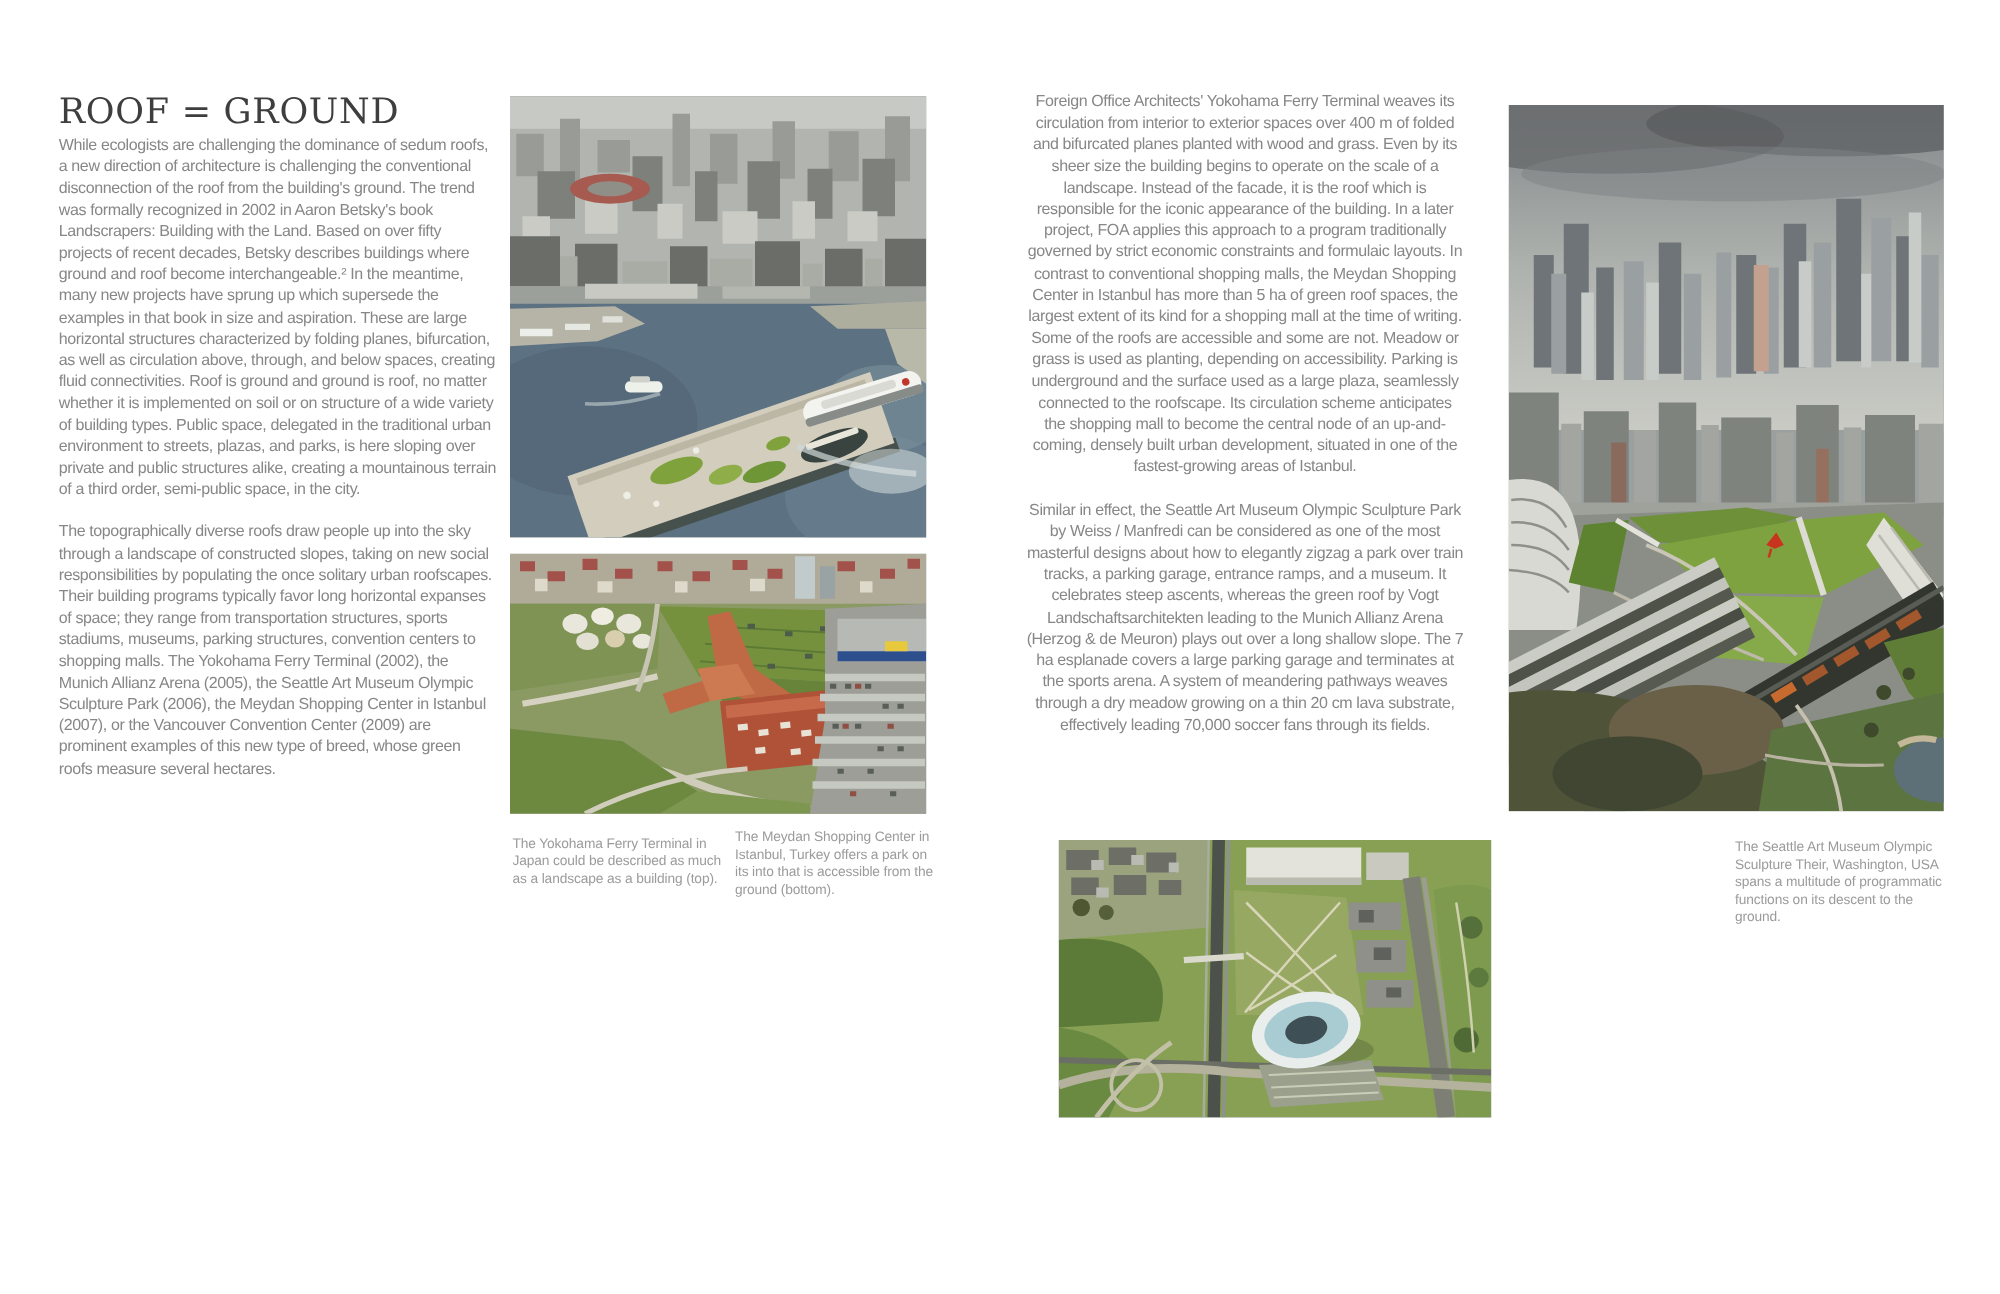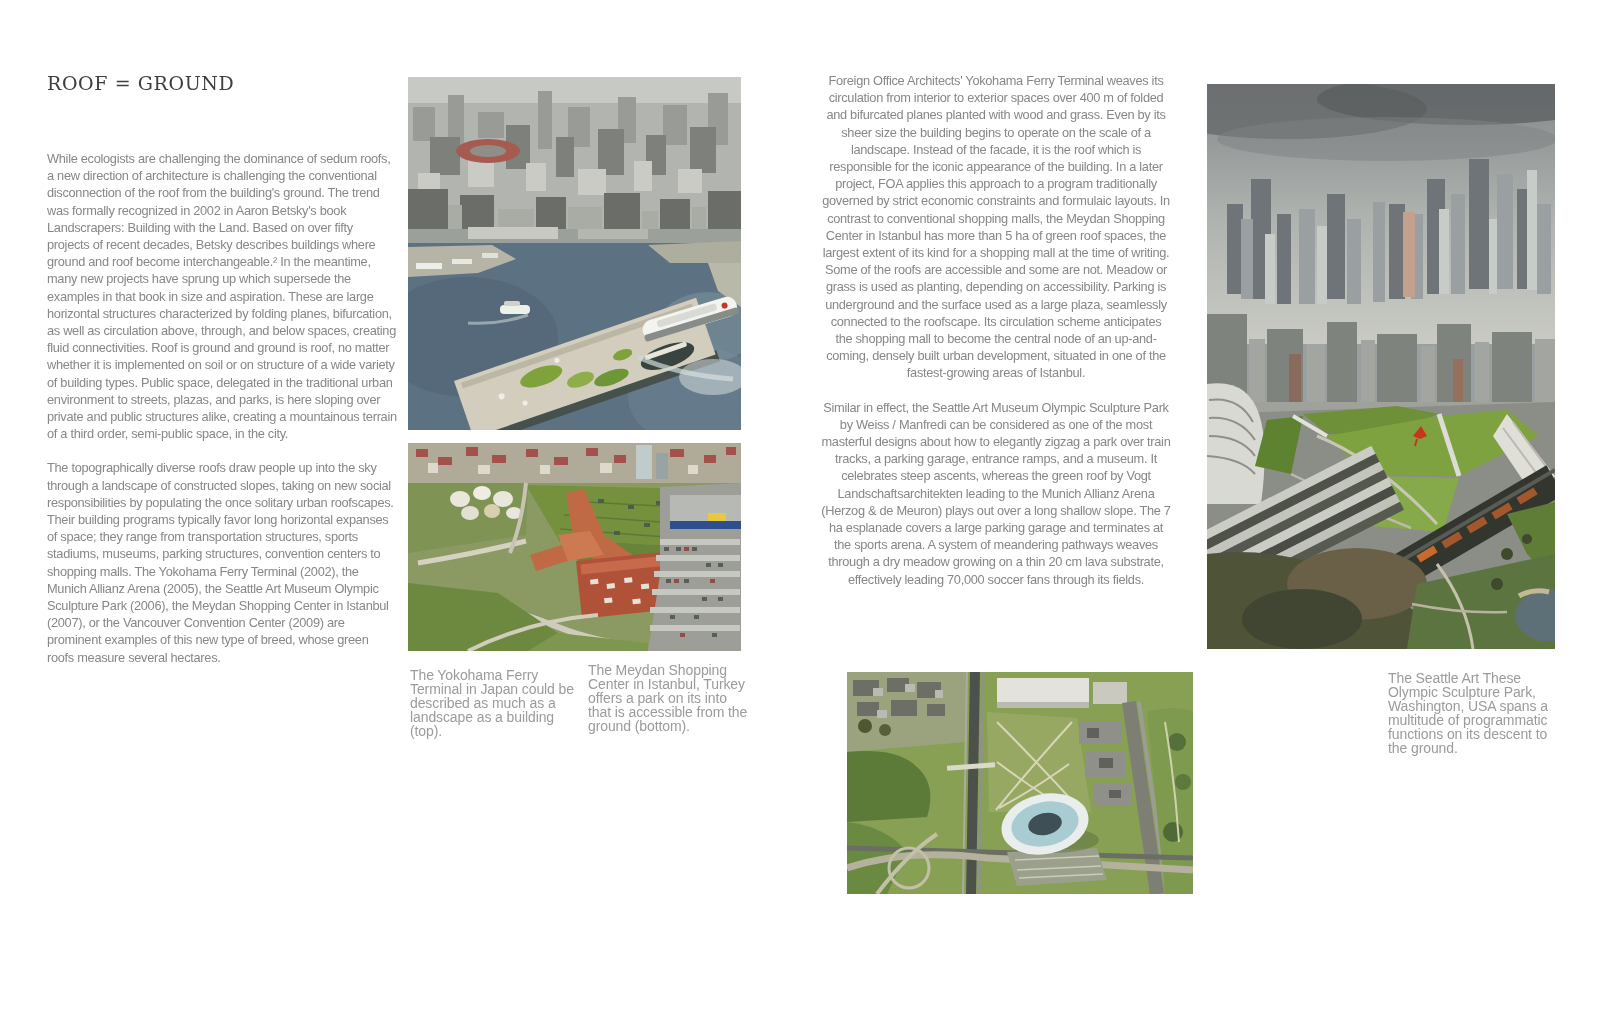--- a/index.html
+++ b/index.html
@@ -1,32 +1,32 @@
 <!DOCTYPE html>
 <html><head>
 <meta charset="utf-8">
 <style>
   html,body{margin:0;padding:0;background:#ffffff;}
   .spread{position:relative;width:1600px;height:1035px;background:#ffffff;overflow:hidden;
           font-family:"Liberation Sans",sans-serif;}
   .title{position:absolute;left:47px;top:72px;margin:0;
          font-family:"DejaVu Serif","Liberation Serif",serif;font-weight:normal;
-         font-size:19px;letter-spacing:0.6px;color:#3e3e3e;}
+         font-size:28px;letter-spacing:0.6px;color:#3e3e3e;}
   .col{position:absolute;width:350px;font-size:12.8px;line-height:17.2px;
        letter-spacing:-0.3px;color:#878787;}
   .col p{margin:0 0 17px 0;}
-  #left-col{left:47px;top:107px;margin-top:43px;}
+  #left-col{left:47px;top:107px;}
   #right-col{left:821px;top:72px;text-align:center;}
   .photo{position:absolute;overflow:hidden;background:#9aa0a0;}
   .photo svg{display:block;width:100%;height:100%;}
   #ph-yokohama{left:408px;top:77px;width:333px;height:353px;}
   #ph-meydan{left:408px;top:443px;width:333px;height:208px;}
   #ph-seattle{left:1207px;top:84px;width:348px;height:565px;}
   #ph-munich{left:847px;top:672px;width:346px;height:222px;}
-  .caption{position:absolute;font-size:14px;line-height:14px;letter-spacing:-0.1px;color:#9b9b9b;}
+  .caption{position:absolute;font-size:11px;line-height:14px;letter-spacing:-0.1px;color:#9b9b9b;}
   #cap-yokohama{left:410px;top:668px;width:168px;}
   #cap-meydan{left:588px;top:663px;width:162px;}
   #cap-seattle{left:1388px;top:671px;width:172px;}
   #cap-munich{left:1005px;top:905px;width:198px;}
 </style>
 </head>
 <body>
 
 <div class="spread">
 
@@ -355,21 +355,21 @@
       <path d="M230,480 q30,40 36,85" stroke="#c6c0ae" stroke-width="3" fill="none"></path>
       <path d="M205,520 q50,10 95,8" stroke="#b8b2a0" stroke-width="2.5" fill="none"></path>
       <ellipse cx="344" cy="532" rx="36" ry="26" fill="#5d7077"></ellipse>
       <path d="M312,512 q14,-8 30,-4" stroke="#c3b699" stroke-width="5" fill="none"></path>
       <circle cx="300" cy="470" r="6" fill="#3f4a2c"></circle>
         <circle cx="320" cy="455" r="5" fill="#3f4a2c"></circle>
         <circle cx="290" cy="500" r="6" fill="#3f4a2c"></circle>
     </svg>
   </div>
 
-  <div class="caption" id="cap-seattle">The Seattle Art These Olympic Sculpture Park, Washington, USA spans a multitude of programmatic functions on its descent to the ground.</div>
+  <div class="caption" id="cap-seattle">The Seattle Art Museum Olympic Sculpture Their, Washington, USA spans a multitude of programmatic functions on its descent to the ground.</div>
 
   <div class="photo" id="ph-munich">
     <svg viewBox="0 0 346 222">
       <rect width="346" height="222" fill="#87a054"></rect>
       <polygon points="0,0 120,0 120,70 0,80" fill="#9aa27e"></polygon>
       <g fill="#6d6f66">
         <rect x="6" y="8" width="26" height="16"></rect>
           <rect x="40" y="6" width="22" height="14"></rect>
           <rect x="70" y="10" width="24" height="16"></rect>
           <rect x="10" y="30" width="22" height="14"></rect>

